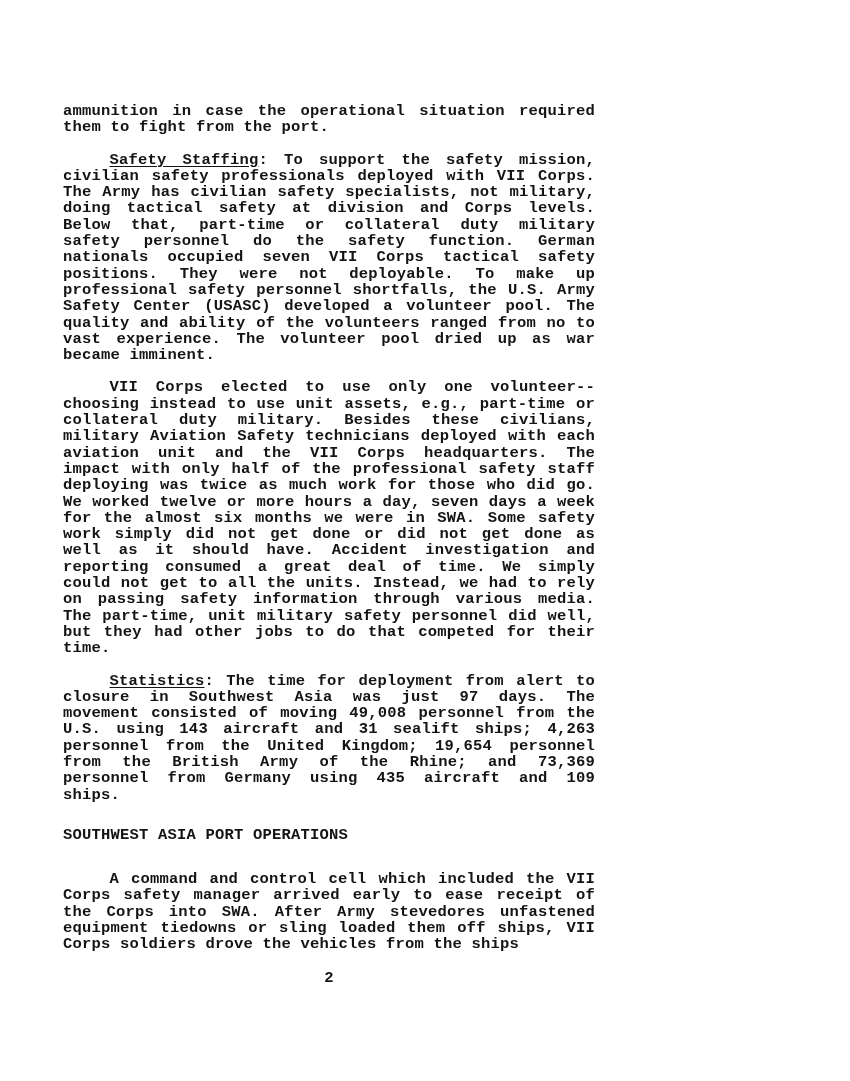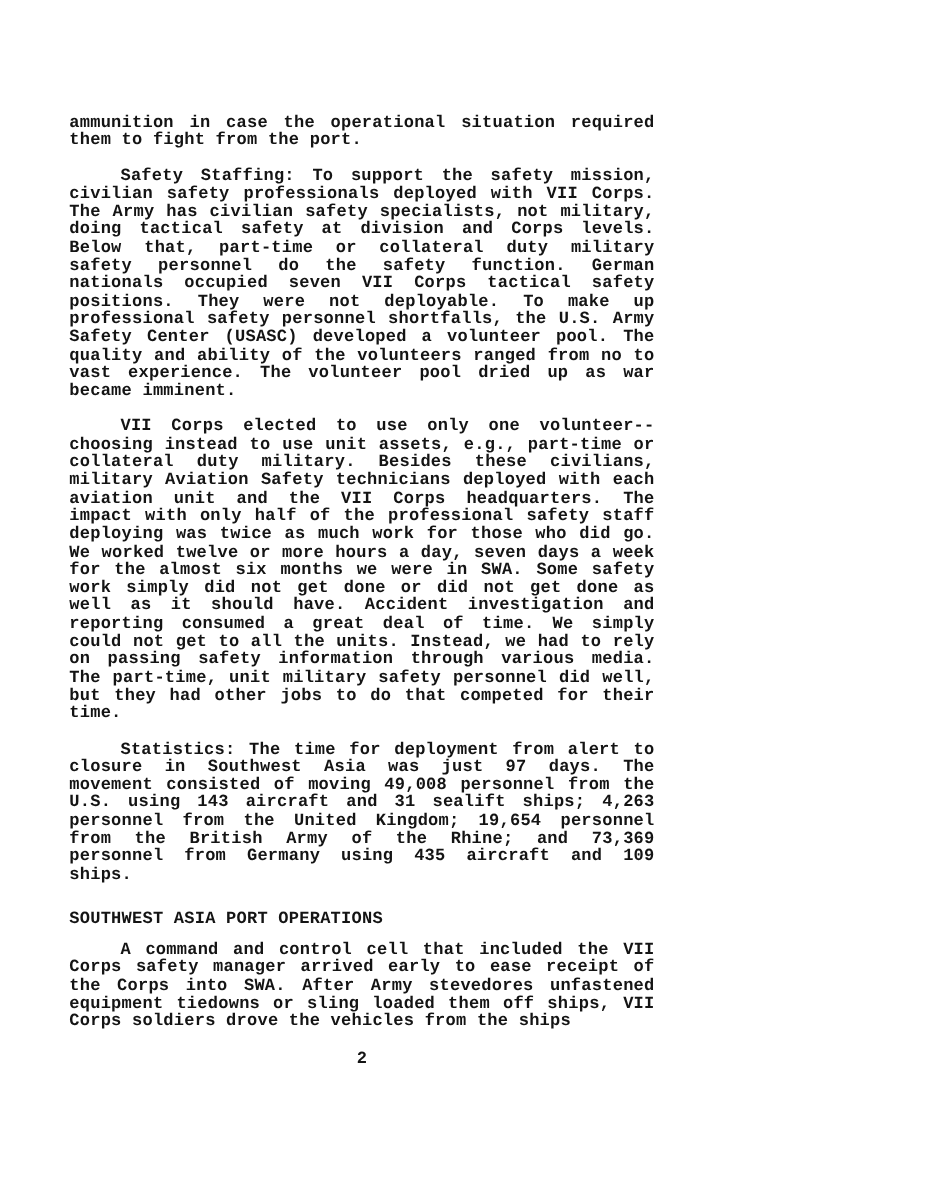--- a/index.html
+++ b/index.html
@@ -34,30 +34,31 @@
     letter-spacing: 0.2px;
     margin-bottom: 16px;
     color: #141414;
   }
 
   .para.indent {
     text-indent: 3em;
   }
 
   .lead {
+    text-decoration: underline;
     text-underline-offset: 2px;
   }
 
   .heading {
     font-size: 15.5px;
     font-weight: 700;
     line-height: 16.3px;
     letter-spacing: 0.2px;
     margin-top: 24px;
-    margin-bottom: 12px;
+    margin-bottom: 28px;
     color: #141414;
   }
 
   .page-number {
     font-size: 15.5px;
     font-weight: 700;
     text-align: center;
     margin-top: 14px;
     color: #141414;
   }
@@ -81,18 +82,18 @@
 
   <p class="para indent">
     <span class="lead">Statistics</span><span>:  The time for deployment from alert to closure in Southwest Asia was just 97 days.  The movement consisted of moving 49,008 personnel from the U.S. using 143 aircraft and 31 sealift ships; 4,263 personnel from the United Kingdom; 19,654 personnel from the British Army of the Rhine; and 73,369 personnel from Germany using 435 aircraft and 109 ships.</span>
   </p>
 
 
 
   <h2 class="heading">SOUTHWEST ASIA PORT OPERATIONS</h2>
 
   <p class="para indent">
-    <span>A command and control cell that included the VII Corps safety manager arrived early to ease receipt of the Corps into SWA.  After Army stevedores unfastened equipment tiedowns or sling loaded them off ships, VII Corps soldiers drove the vehicles from the ships</span>
+    <span>A command and control cell which included the VII Corps safety manager arrived early to ease receipt of the Corps into SWA.  After Army stevedores unfastened equipment tiedowns or sling loaded them off ships, VII Corps soldiers drove the vehicles from the ships</span>
   </p>
 
   <div class="page-number">2</div>
 
 </div>
 
 </body></html>

